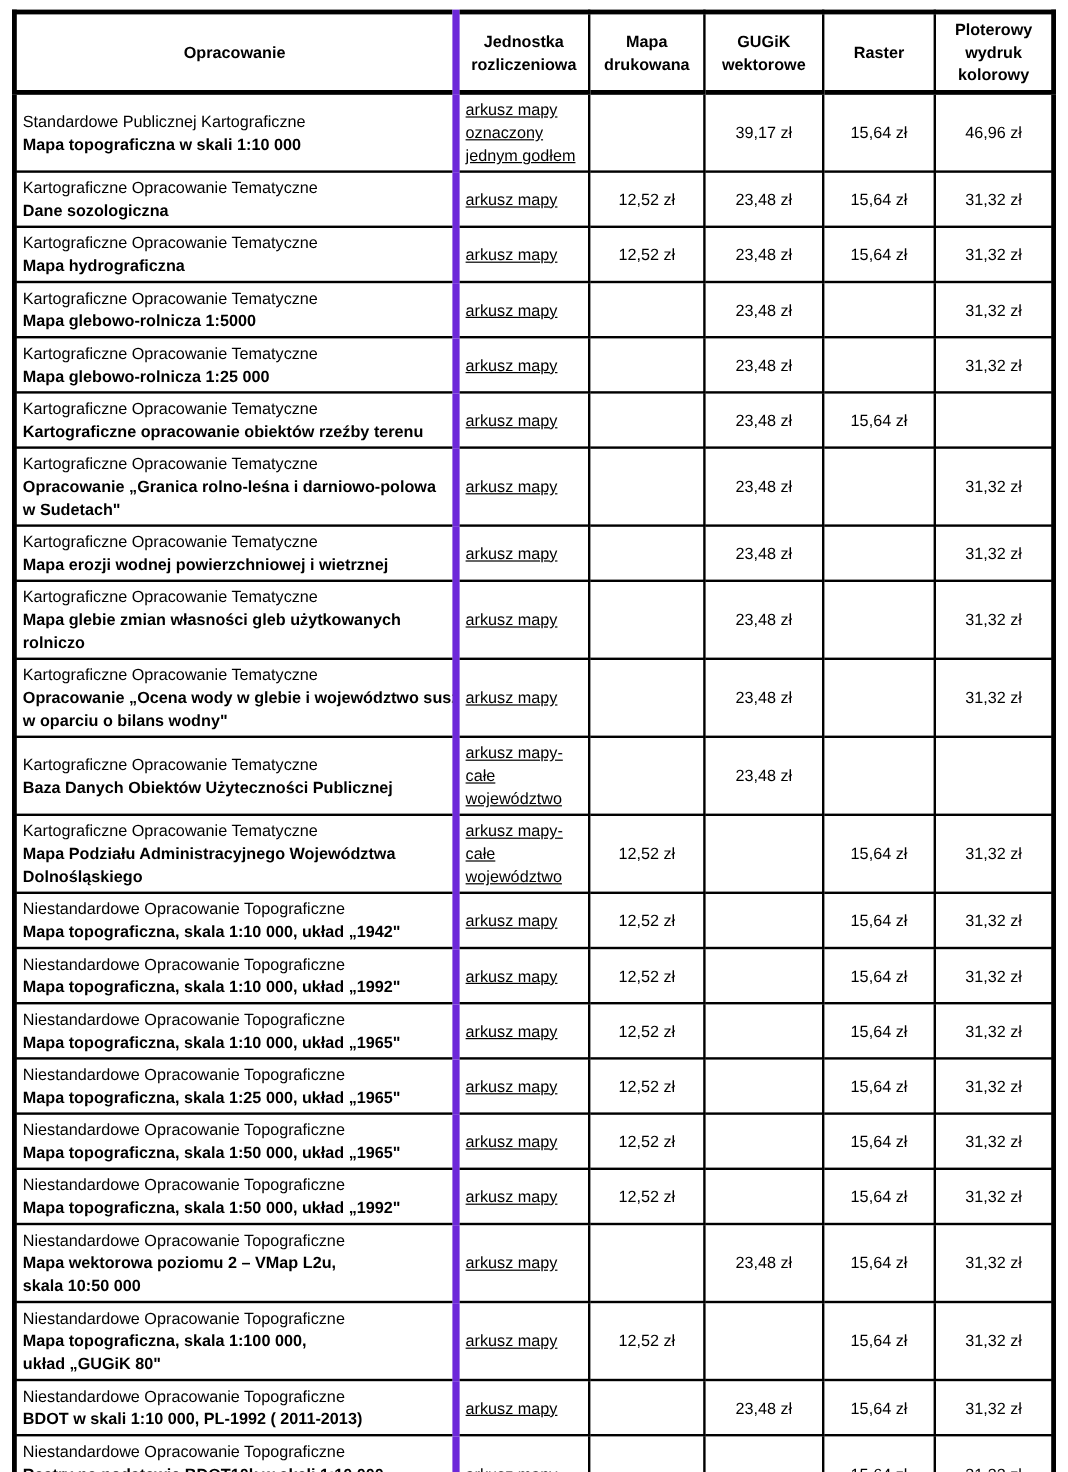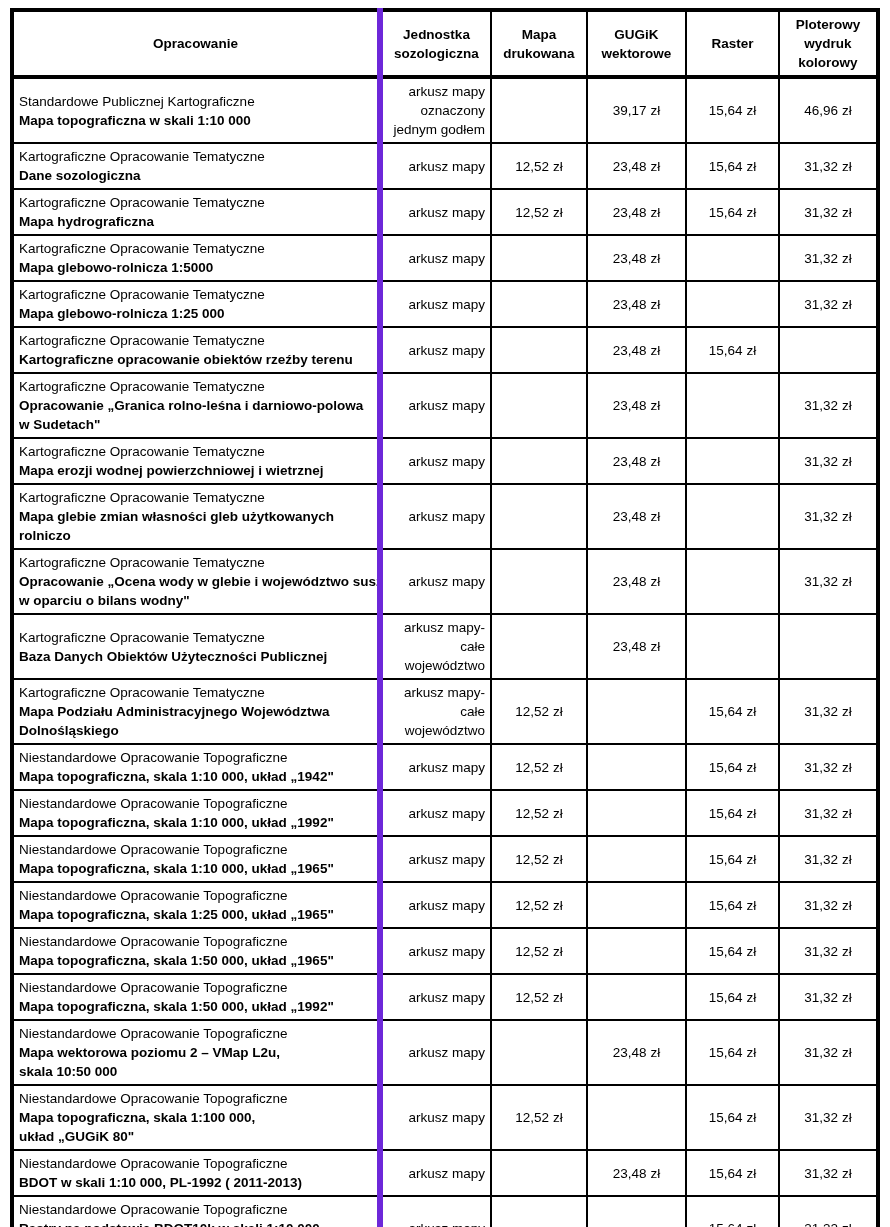--- a/index.html
+++ b/index.html
@@ -45,22 +45,23 @@
     display: block;
     font-weight: normal;
     white-space: pre;
   }
   td.name .title {
     display: block;
     font-weight: bold;
     white-space: pre;
   }
   td.unit {
-    text-align: right;
+    text-align: left;
     white-space: pre-line;
+    text-decoration: underline;
   }
   td.num {
     text-align: center;
     white-space: nowrap;
   }
 </style>
 </head>
 <body>
 
 <div class="page">
@@ -70,21 +71,21 @@
       <col style="width:111px">
       <col style="width:96px">
       <col style="width:99px">
       <col style="width:93px">
       <col style="width:99px">
     </colgroup>
     <thead>
       <tr>
         <th>Opracowanie</th>
         <th>Jednostka
-sozologiczna</th>
+rozliczeniowa</th>
         <th>Mapa
 drukowana</th>
         <th>GUGiK
 wektorowe</th>
         <th>Raster</th>
         <th>Ploterowy
 wydruk
 kolorowy</th>
       </tr>
     </thead>

